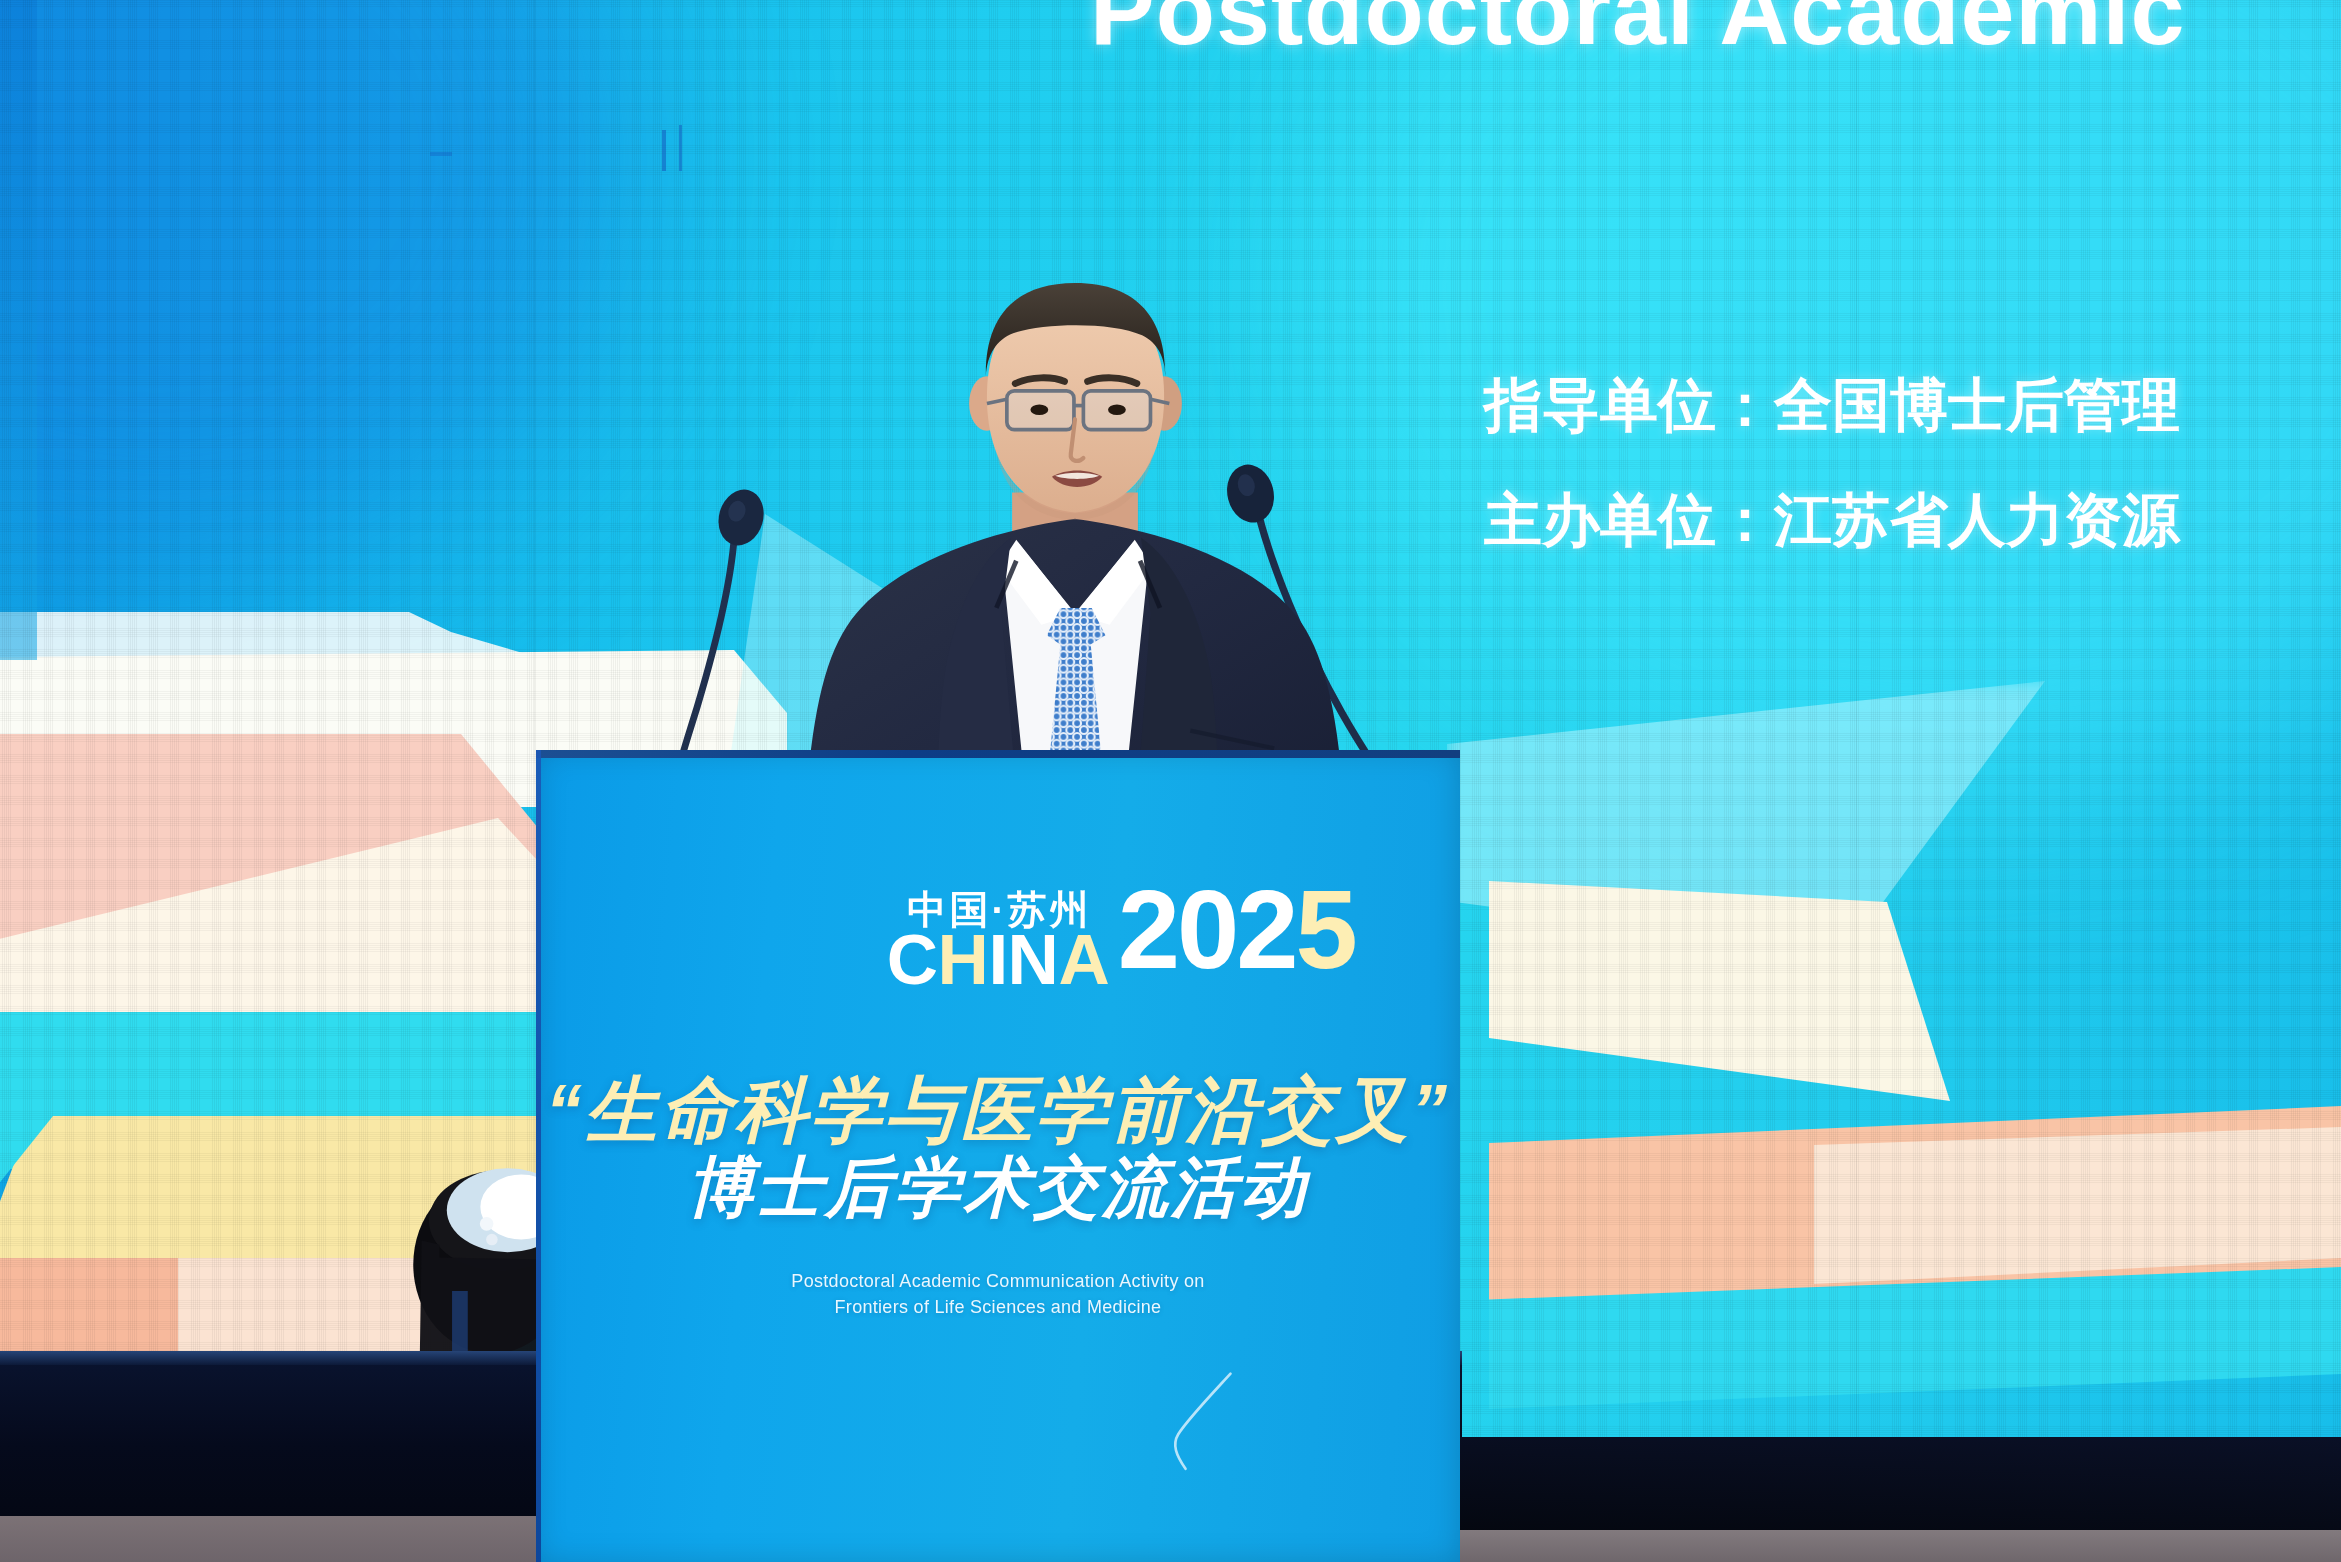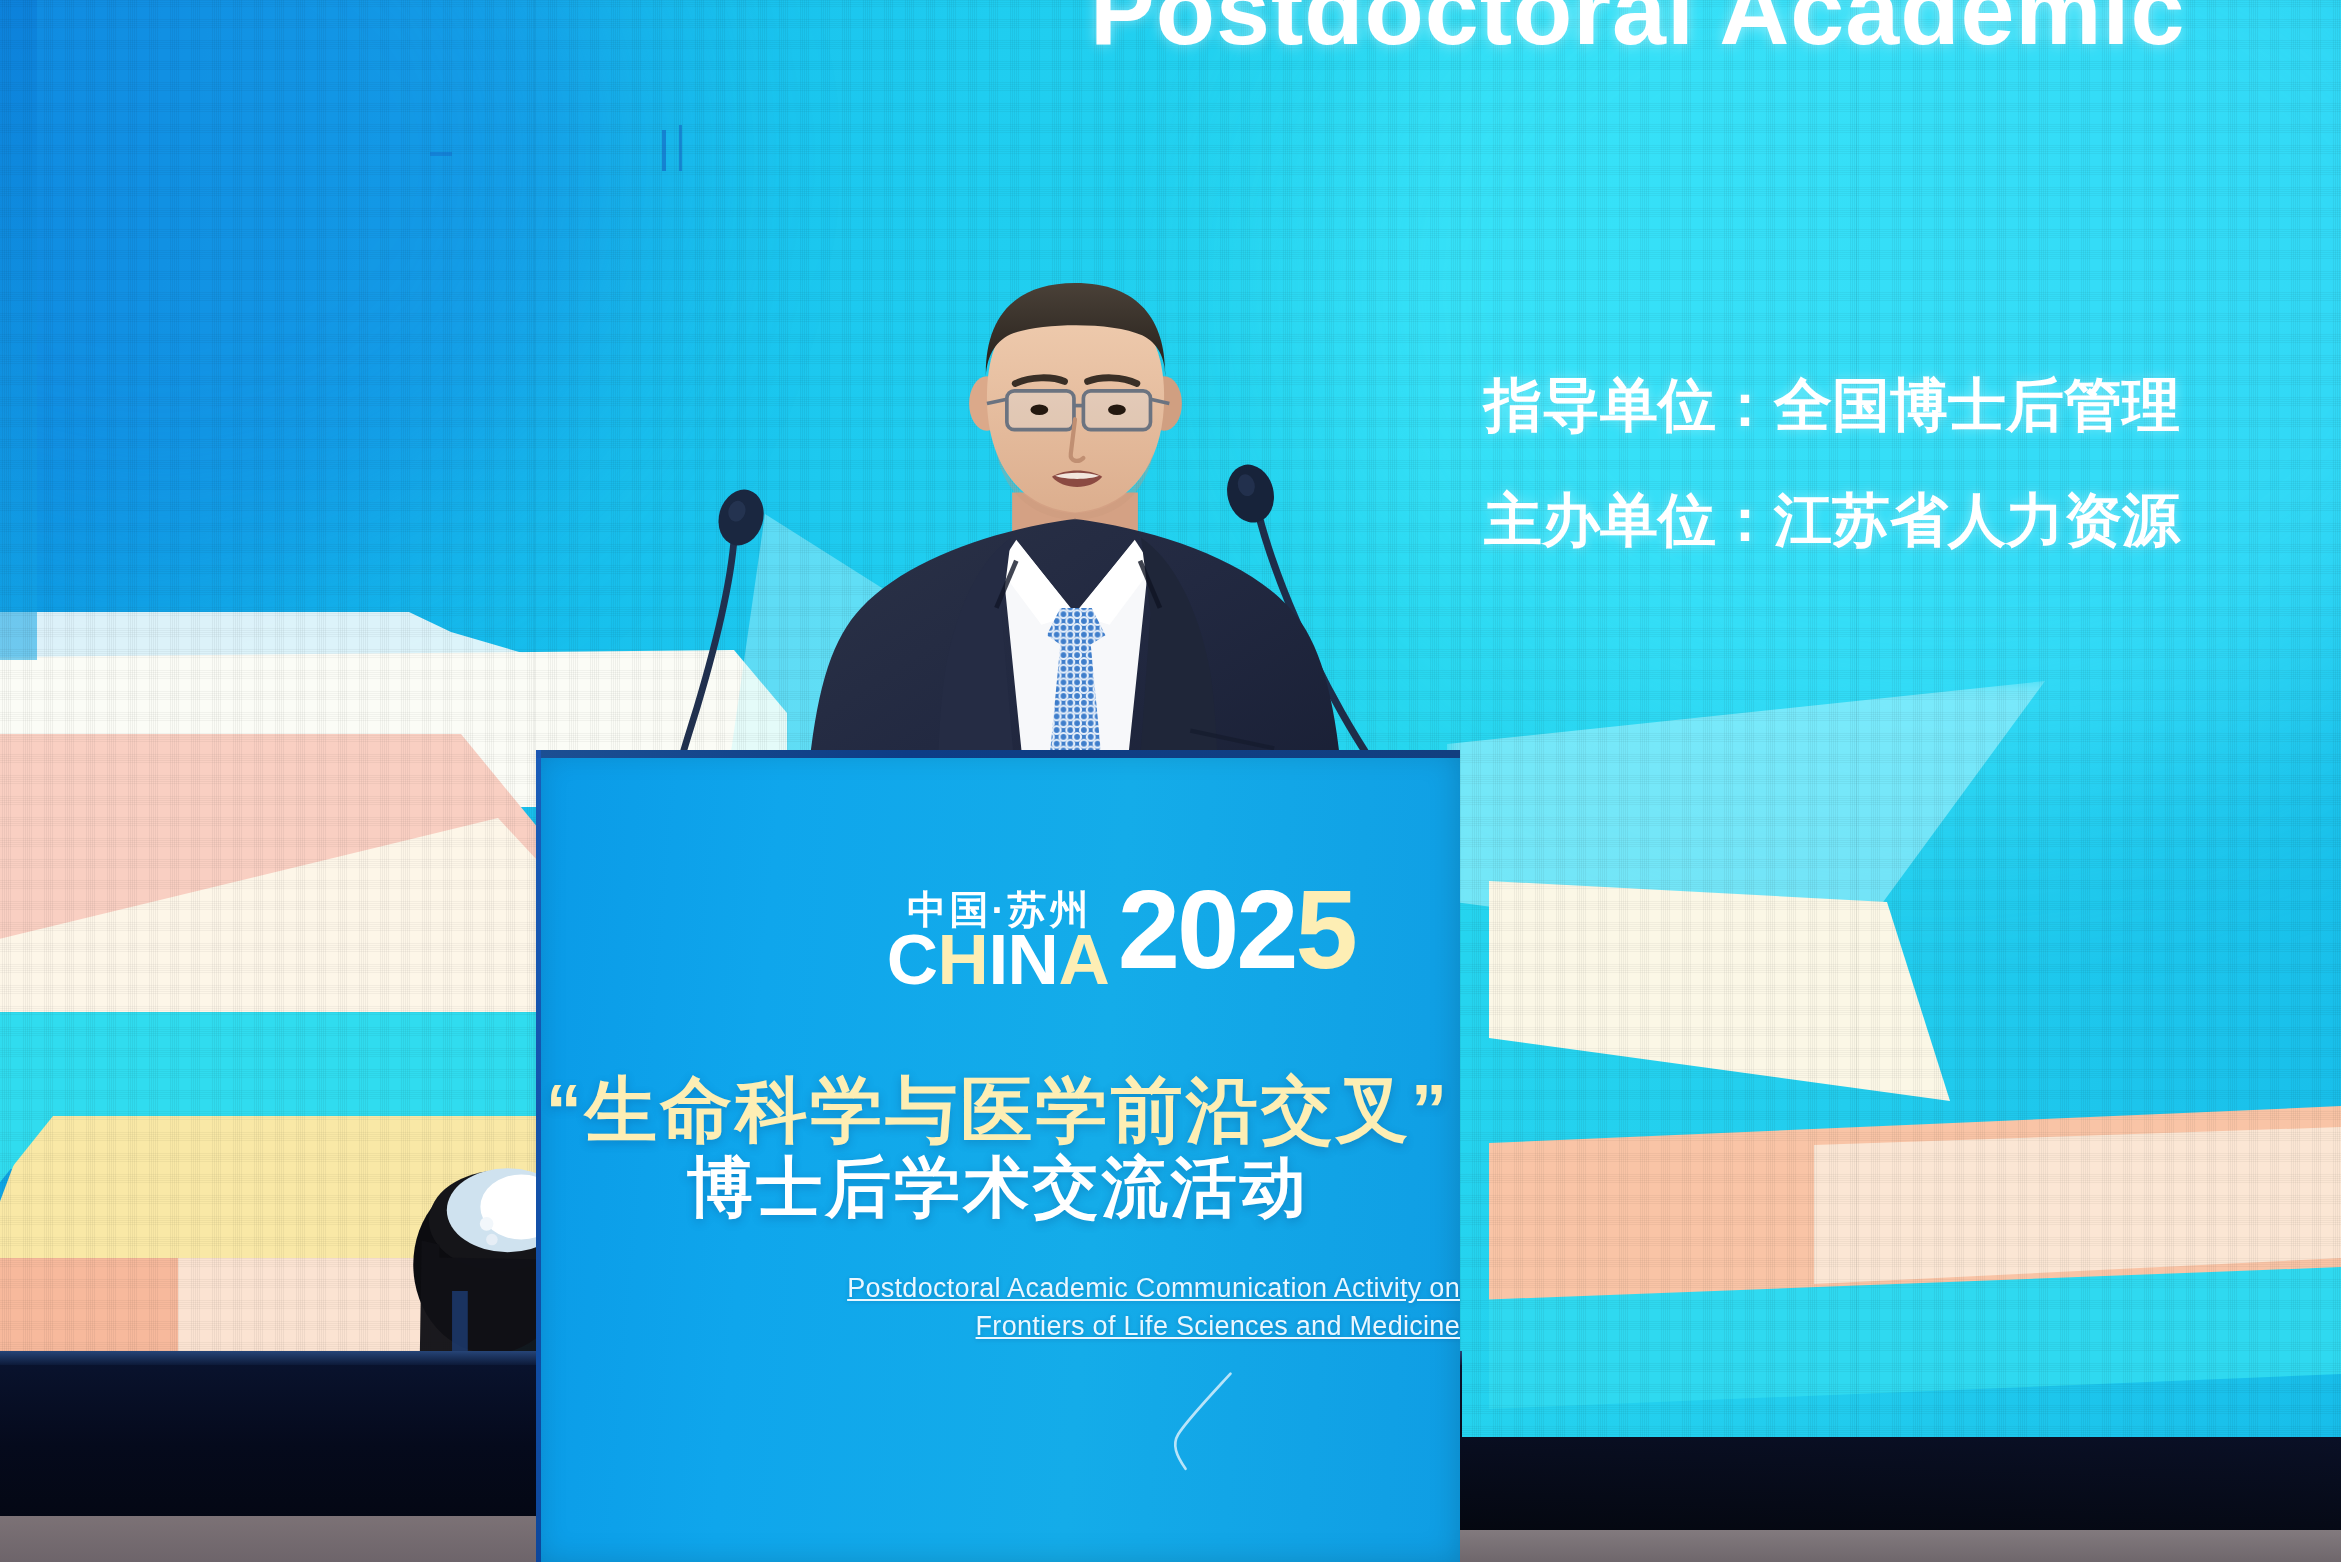--- a/index.html
+++ b/index.html
@@ -55,28 +55,28 @@
     background:linear-gradient(180deg,#1b57b6,#0d3f96);opacity:.9;}
 
   .pod-logo{position:absolute;left:0;right:0;top:140px;text-align:center;}
   .logo-box{display:inline-block;position:relative;text-align:center;}
   .logo-cn{font-size:39px;font-weight:800;color:#ffffff;letter-spacing:3.1px;
     line-height:1;display:block;margin-left:3.1px;}
   .logo-en{font-size:71px;font-weight:900;line-height:.86;letter-spacing:-0.5px;display:block;}
   .logo-year{position:absolute;left:231px;top:-7.3px;font-size:112px;font-weight:900;
     line-height:.84;letter-spacing:-3.1px;}
 
-  .pod-title{position:absolute;left:0;right:0;top:322px;text-align:center;}
+  .pod-title{position:absolute;left:0;right:0;top:322px;text-align:center;font-style:italic;}
   .pt-l1{font-size:72px;font-weight:900;color:#fdeeb4;letter-spacing:3.1px;line-height:1.08;
          text-shadow:0 3.1px 9.4px rgba(0,50,110,.25);}
   .pt-l2{font-size:66px;font-weight:900;color:#ffffff;letter-spacing:3.1px;line-height:1.14;
          text-shadow:0 3.1px 9.4px rgba(0,50,110,.25);}
-  .pod-sub{position:absolute;left:0;right:0;top:519px;text-align:right;
-           color:#eaf7ff;font-size:27px;line-height:1.42;font-weight:400;letter-spacing:0.3px;
-           text-shadow:0 1px 4.2px rgba(0,60,120,.25);text-decoration:underline;}
+  .pod-sub{position:absolute;left:0;right:0;top:519px;text-align:center;
+           color:#eaf7ff;font-size:18px;line-height:1.42;font-weight:400;letter-spacing:0.3px;
+           text-shadow:0 1px 4.2px rgba(0,60,120,.25);}
 
   
   .mic{position:absolute;}
   
   #skirt{position:absolute;left:0;top:1351px;width:1462px;height:211px;
     background:linear-gradient(180deg,#0a1430 0%,#050a1c 45%,#03060f 100%);}
   #skirt .rail{position:absolute;left:0;right:0;top:0;height:13.6px;
     background:linear-gradient(180deg,#2b4d84,#0d1b3a);opacity:.85;}
   #floor{position:absolute;left:0;top:1516px;width:1462px;height:47px;
     background:linear-gradient(180deg,#7c7276,#6d646a);}

